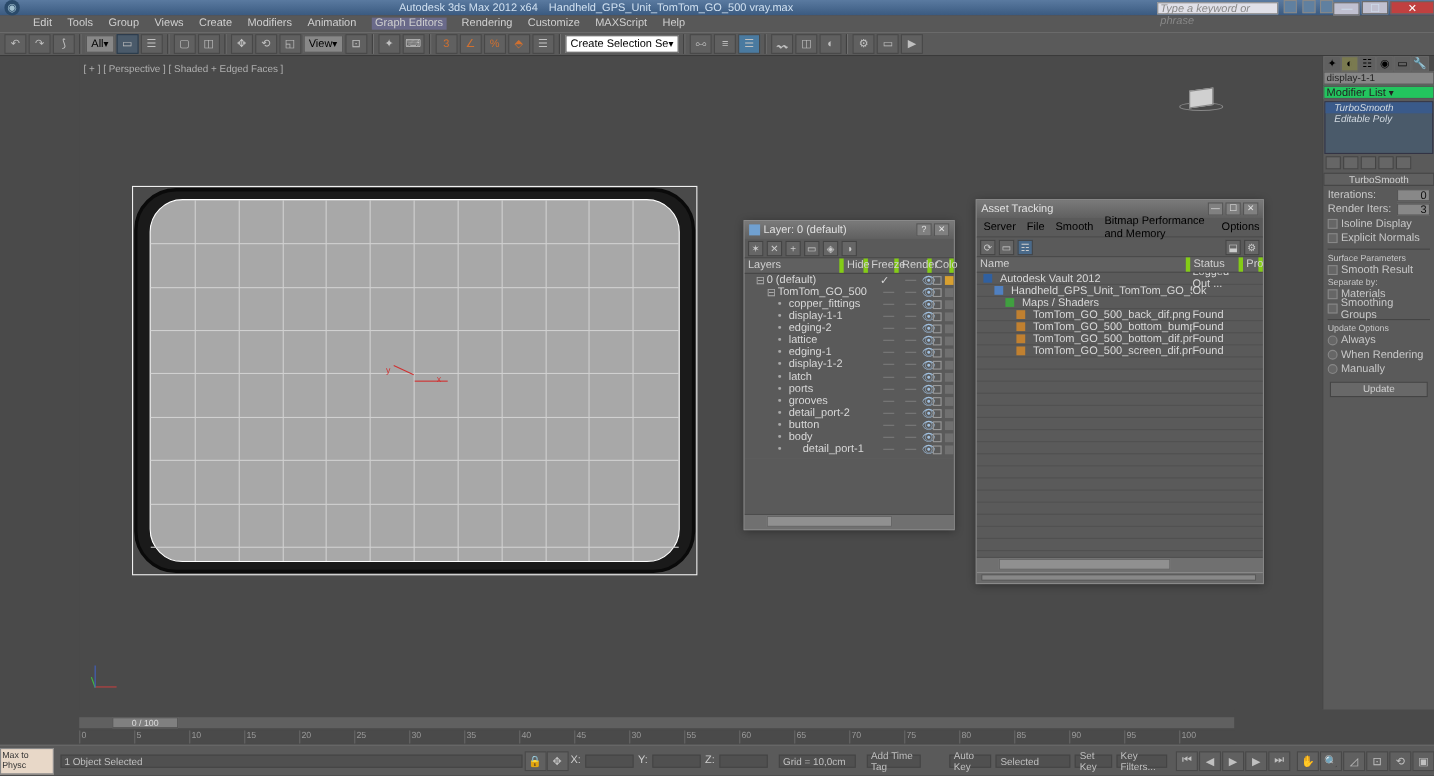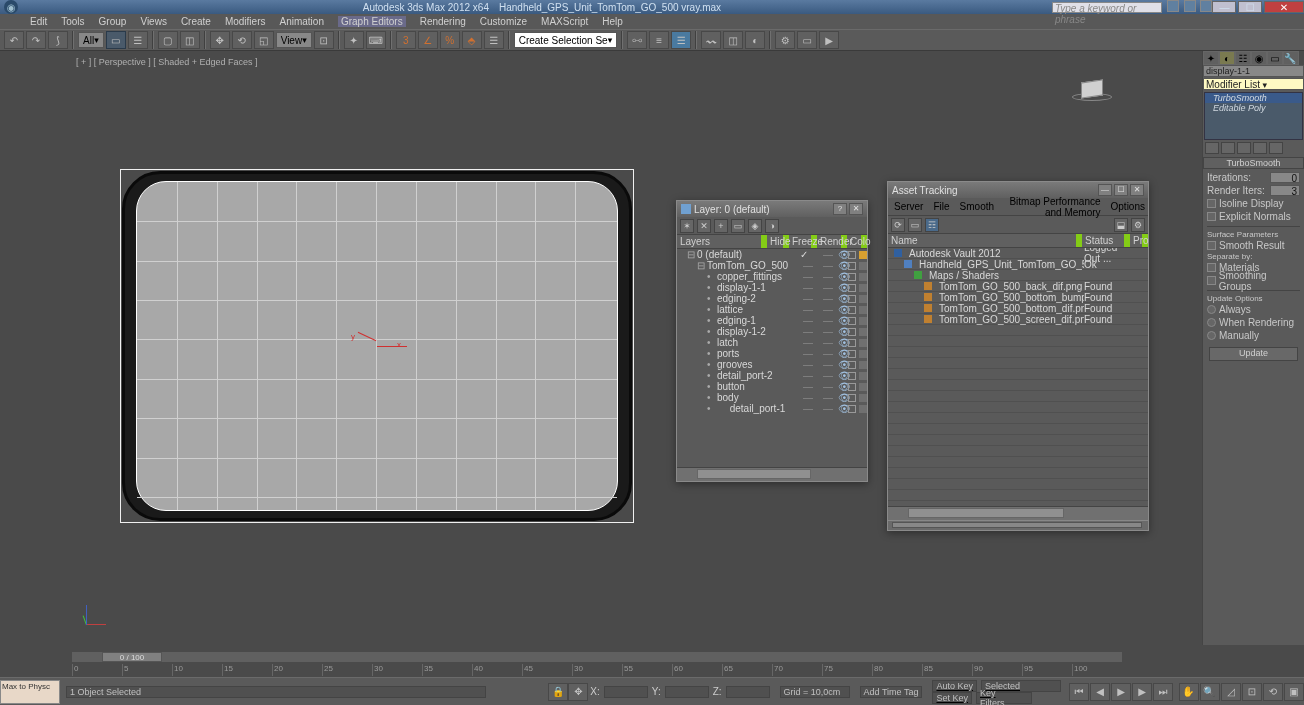--- a/index.html
+++ b/index.html
@@ -49,21 +49,21 @@
 .gizmo .lbl{position:absolute;font-size:8px;color:#d03030;}
 
 
 .panel { position: absolute; background: #6a6a6a; border: 1px solid #8a8a8a; box-shadow: 0 2px 8px rgba(0,0,0,0.4); }
 .panel-title { height: 16px; background: linear-gradient(#7a7a7a,#606060); display:flex; align-items:center; padding:0 4px; color:#e0e0e0; font-size:9px; }
 .panel-title .spacer { flex:1; }
 .panel-title .pbtn { width:14px; height:12px; background:#808080; border:1px solid #555; text-align:center; margin-left:2px; font-size:8px; line-height:10px; }
 .panel-toolbar { height: 18px; background:#5a5a5a; border-bottom:1px solid #444; display:flex; align-items:center; gap:3px; padding:0 3px; }
 .panel-toolbar .tbbtn { width:14px;height:14px;border:1px solid #444;background:#666;display:flex;align-items:center;justify-content:center;font-size:9px;color:#ccc; }
 .panel-headers { height:14px; background:#606060; border-bottom:1px solid #444; display:flex; font-size:9px; color:#d0d0d0; }
-.panel-headers span { border-right:6px solid #84cc16; padding:1px 3px; }
+.panel-headers span { border-right:4px solid #84cc16; padding:1px 3px; }
 .panel-body { background:#5a5a5a; overflow:hidden; }
 .tree-row { height:11px; display:flex; align-items:center; color:#d8d8d8; font-size:9px; padding-left:2px; }
 .tree-row .ind { display:inline-block; }
 .tree-row .dash { color:#888; width:20px; text-align:center; }
 .tree-row .eye { width:10px;color:#a0c0e0; }
 .tree-row .sq { width:8px;height:8px;border:1px solid #999;display:inline-block; }
 .tree-row .clr { width:8px;height:8px;display:inline-block; }
 .panel-scroll { height:14px; background:#707070; border-top:1px solid #444; position:relative; }
 .panel-scroll .thumb { position:absolute; left:20px; width:60%; height:10px; top:1px; background:#909090; border:1px solid #666; }
 
@@ -71,21 +71,21 @@
 .asset-row { height:11px; display:flex; align-items:center; font-size:9px; color:#d8d8d8; border-bottom:1px solid #505050; }
 .asset-row .nm { flex:1; padding-left:4px; white-space:nowrap; overflow:hidden; }
 .asset-row .st { width:48px; }
 
 
 .cmdpanel { position:absolute; right:0; top:51px; width:102px; bottom:60px; background:#5a5a5a; border-left:1px solid #444; }
 .cmd-tabs { height:14px; display:flex; background:#4a4a4a; }
 .cmd-tabs span { width:16px;height:14px;border:1px solid #666;background:#606060;display:flex;align-items:center;justify-content:center; }
 .cmd-tabs span.active { background:#7a7a50; }
 .cmd-name { height:12px;background:#888;border:1px solid #555;color:#222;font-size:9px;padding:0 2px; }
-.cmd-drop { height:12px;background:#fef9c3;border:1px solid #555;color:#222;font-size:9px;padding:0 2px;margin-top:1px; }
+.cmd-drop { height:12px;background:#22c55e;border:1px solid #555;color:#222;font-size:9px;padding:0 2px;margin-top:1px; }
 .mod-stack { background:#4a5a6a; border:1px solid #334; margin:2px 1px; }
 .mod-stack .mod { height:10px;font-size:9px;color:#d0d8e0;padding-left:8px;font-style:italic; }
 .mod-stack .mod.sel { background:#3a5a8a; }
 .mod-tools { height:12px;display:flex;gap:2px;margin:2px; }
 .mod-tools span { width:14px;height:12px;background:#666;border:1px solid #444; }
 .rollout-head { height:12px;background:#606060;border:1px solid #444;text-align:center;font-size:9px;color:#d0d0d0;margin-top:3px; }
 .roll-body { padding:2px 4px; font-size:9px; color:#c8c8c8; }
 .roll-row { display:flex; align-items:center; height:13px; }
 .roll-row .spin { width:30px;height:11px;background:#888;border:1px solid #555;color:#111;text-align:right;padding-right:2px;margin-left:auto; }
 .roll-row .cb { width:9px;height:9px;border:1px solid #888;margin-right:3px;background:#666; }
@@ -405,21 +405,21 @@
 </div>
 
 <div class="panel" style="left:887px;top:181px;width:262px;">
   <div class="panel-title">
     <span>Asset Tracking</span>
     <div class="spacer"></div>
     <div class="pbtn">—</div>
     <div class="pbtn">☐</div>
     <div class="pbtn">✕</div>
   </div>
-  <div class="panel-toolbar" style="gap:10px;padding-left:6px;text-align:right;">
+  <div class="panel-toolbar" style="gap:10px;padding-left:6px;">
     <span>Server</span>
     <span>File</span>
     <span>Smooth</span>
     <span>Bitmap Performance and Memory</span>
     <span>Options</span>
   </div>
   <div class="panel-toolbar">
     <div class="tbbtn">⟳</div>
     <div class="tbbtn">▭</div>
     <div class="tbbtn" style="background:#4a6a8a;">☶</div>
@@ -619,21 +619,21 @@
       <div class="status-box" style="width:44px;"></div>
     <span style="color:#ccc;margin:0 2px;">Y:</span>
       <div class="status-box" style="width:44px;"></div>
     <span style="color:#ccc;margin:0 2px;">Z:</span>
       <div class="status-box" style="width:44px;"></div>
     <div class="status-box" style="width:70px;margin-left:8px;">Grid = 10,0cm</div>
   </div>
   <div style="display:flex;flex-direction:column;margin-left:6px;">
     <div class="status-box">Add Time Tag</div>
   </div>
-  <div style="display:flex;flex-direction:column;margin-left:6px;text-decoration:underline;">
+  <div style="display:flex;flex-direction:row;margin-left:22px;">
     <div style="display:flex;">
         <div class="status-box">Auto Key</div>
         <div class="status-box" style="width:80px;">Selected</div>
       </div>
     <div style="display:flex;">
         <div class="status-box">Set Key</div>
         <div class="status-box" style="width:56px;">Key Filters...</div>
       </div>
   </div>
   <div style="display:flex;margin-left:6px;gap:1px;">

